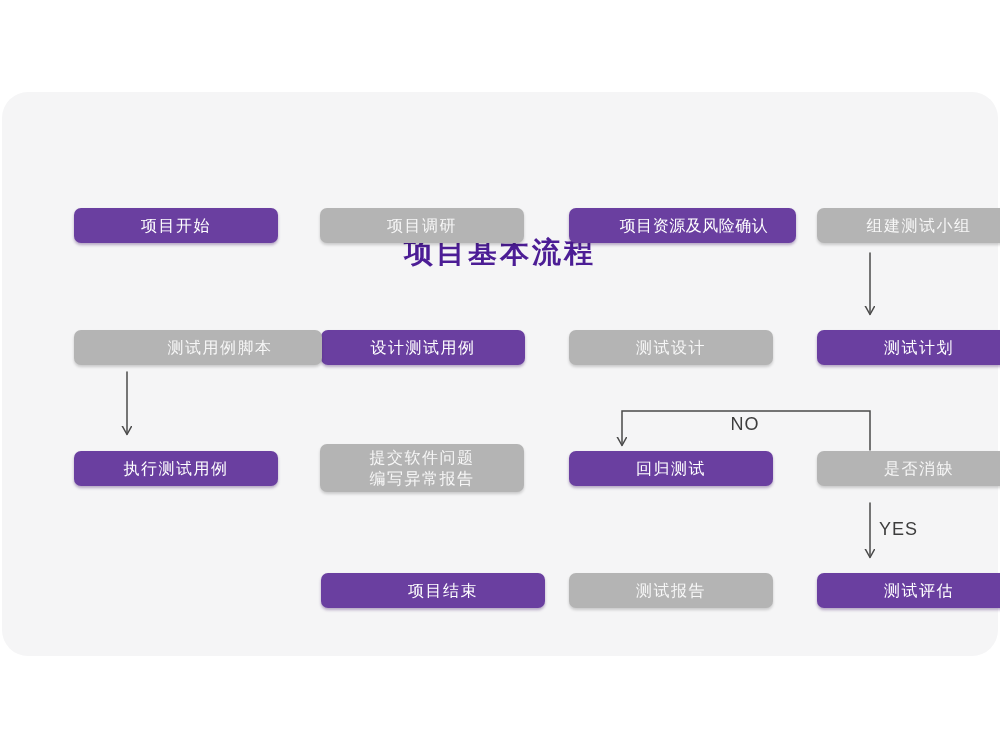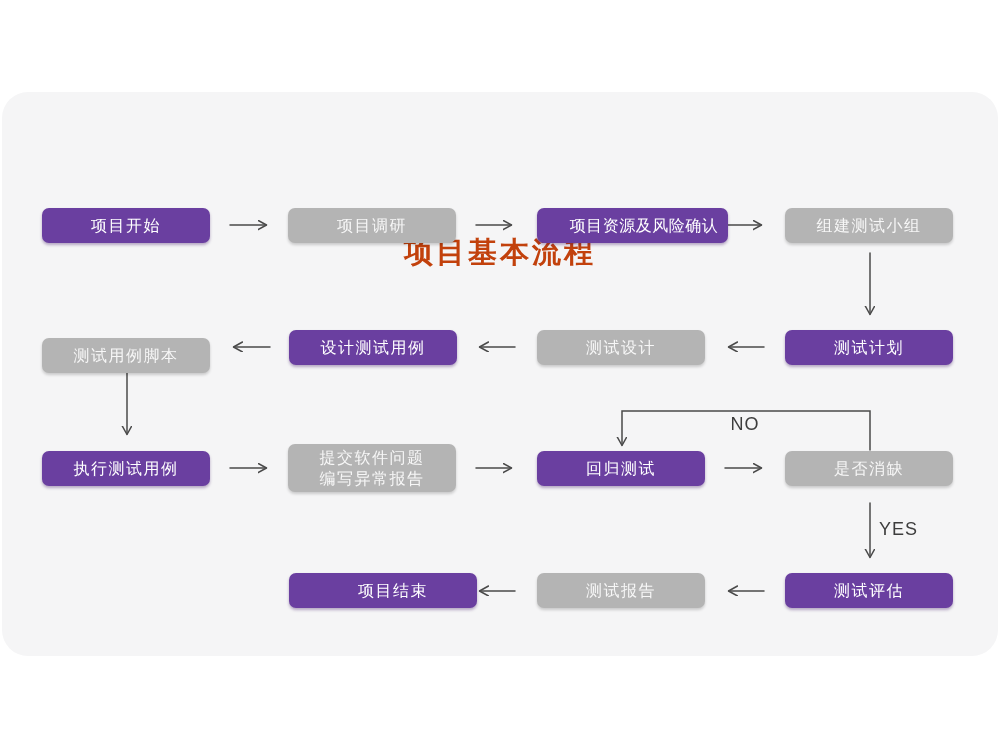--- a/index.html
+++ b/index.html
@@ -17,34 +17,35 @@
     background: #f5f5f6;
     border-radius: 26px;
   }
   .title {
     position: absolute;
     left: 0; right: 0; top: 141px;
     text-align: center;
     font-size: 29px;
     font-weight: 600;
     letter-spacing: 3px;
-    color: #c2410c;
+    color: #4c1d95;
   }
   .node {
     position: absolute;
-    width: 168px; height: 35px;
+    width: 204px; height: 35px;
     border-radius: 7px;
     display: flex;
     align-items: center;
     justify-content: center;
     text-align: center;
     color: #ffffff;
     font-size: 16px;
     letter-spacing: 1.5px;
     line-height: 20px;
+    margin-left: 32px;
   }
   .node.purple { background: #6a3fa0; box-shadow: 0 2px 3px rgba(60,20,100,0.35); }
   .node.gray   { background: #b4b4b4; box-shadow: 0 2px 3px rgba(0,0,0,0.18); color: #f7f7f7; }
   .node.tall   { height: 48px; flex-direction: column; line-height: 21px; }
   .node.wide-text { letter-spacing: 0.5px; padding-left: 23px; }
   .arrows { position: absolute; left: 0; top: 0; width: 1000px; height: 750px; pointer-events: none; }
   .edge-label {
     position: absolute;
     font-size: 18px;
     color: #3d3d3d;
@@ -109,21 +110,21 @@
 
   <div class="node purple" style="left:785px; top:330px;">
       <span>测试计划</span>
     </div>
   <div class="node gray" style="left:537px; top:330px;">
       <span>测试设计</span>
     </div>
   <div class="node purple" style="left:289px; top:330px;">
       <span>设计测试用例</span>
     </div>
-  <div class="node gray" style="left:42px;  top:338px;">
+  <div class="node gray" style="left:42px;  top:330px;padding-left:44px;">
       <span>测试用例脚本</span>
     </div>
 
   <div class="node purple" style="left:42px;  top:451px;">
       <span>执行测试用例</span>
     </div>
   <div class="node gray tall" style="left:288px; top:444px;">
     <span>提交软件问题</span>
     <span>编写异常报告</span>
   </div>

